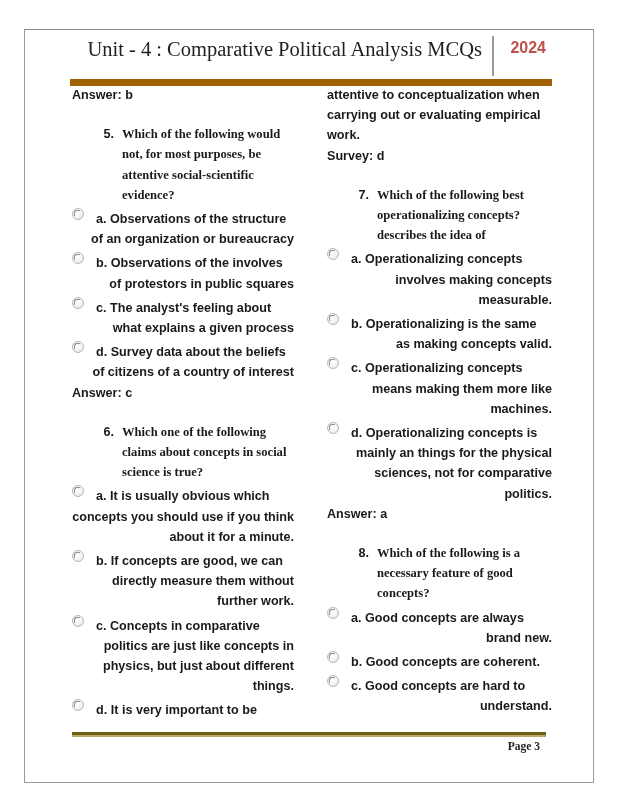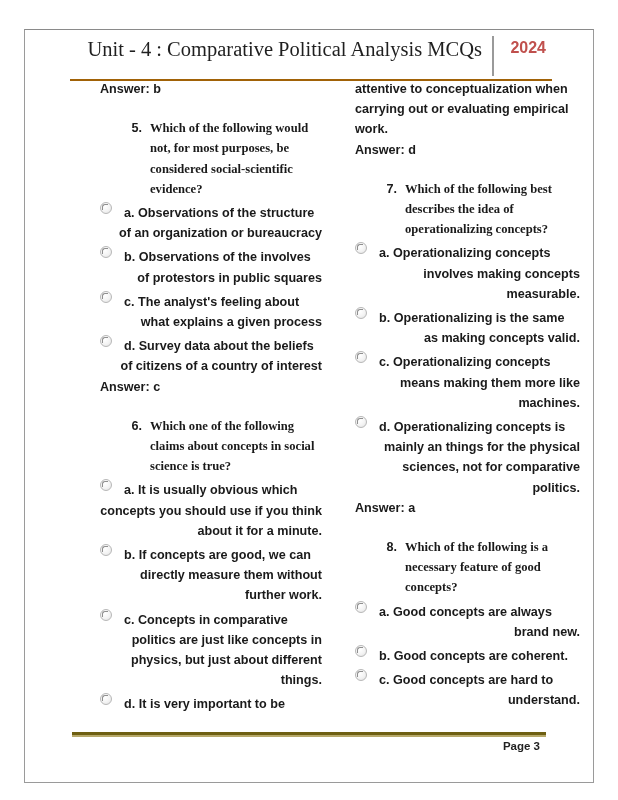--- a/index.html
+++ b/index.html
@@ -1,39 +1,39 @@
 <!DOCTYPE html>
 <html><head>
 <meta charset="utf-8">
 <style>
   html, body { margin: 0; padding: 0; background: #ffffff; }
   body { width: 618px; height: 800px; position: relative; overflow: hidden; font-family: "Liberation Sans", sans-serif; }
   .page { position: absolute; left: 24px; top: 29px; width: 568px; height: 752px; border: 1px solid #9a9a9a; border-top-color:#8a8a8a; background: #fff; }
-  .header { position: absolute; left: 70px; top: 34px; width: 482px; height: 45px; border-bottom: 2px solid #a16207; }
+  .header { position: absolute; left: 70px; top: 34px; width: 482px; height: 45px; border-bottom: 7px solid #a16207; }
   .header-title { position: absolute; right: 70px; top: 4px; font-family: "Liberation Serif", serif; font-size: 20.5px; color: #1f1f1f; letter-spacing: 0px; white-space: nowrap; }
   .header-sep { position: absolute; right: 58px; top: 2px; width: 2px; height: 40px; background: #9a9a9a; }
   .header-year { position: absolute; right: 6px; top: 5px; font-family: "Liberation Sans", sans-serif; font-weight: bold; font-size: 16px; color: #c0504d; }
 
-  .col { position: absolute; top: 79px; width: 222px; font-family: "Liberation Sans", sans-serif; font-weight: bold; font-size: 12.6px; color: #1a1a1a; line-height: 20.2px; margin-left: 28px; }
+  .col { position: absolute; top: 85px; width: 222px; font-family: "Liberation Sans", sans-serif; font-weight: bold; font-size: 12.6px; color: #1a1a1a; line-height: 20.2px; }
   .col-left { left: 72px; }
   .col-right { left: 327px; width: 225px; }
   .line { display: block; white-space: nowrap; }
   .answer { display: block; white-space: nowrap; }
   .q { display: block; margin-top: 19px; }
   .q .qrow { display: flex; }
   .q .qnum { width: 36px; text-align: right; padding-right: 8px; box-sizing: border-box; padding-left: 0; margin-left: 14px; flex: none; }
   .q .qtext { flex: 1; font-family: Liberation Serif, serif; }
   .opt { display: block; margin-top: 4px; }
   .opt .first { display: flex; align-items: flex-start; text-align: right; }
   .radio { width: 12px; height: 12px; border-radius: 50%; border: 1px solid #b8b8b8; background: radial-gradient(circle at 40% 35%, #ffffff 0%, #f3f3f3 55%, #dcdcdc 100%); box-sizing: border-box; margin-top: -1px; margin-right: 12px; flex: none; position: relative; }
   .radio::after { content: ""; position: absolute; left: 1px; top: 1px; width: 5px; height: 5px; border-top: 1px solid #8f8f8f; border-left: 1px solid #8f8f8f; border-radius: 50% 0 0 0; }
   .cont { display: block; text-align: right; }
 
   .footer-rule { position: absolute; left: 72px; top: 732px; width: 474px; height: 5px; background: linear-gradient(#6e5f12 0 60%, #b7a96a 60% 100%); }
-  .footer-page { position: absolute; right: 78px; top: 740px; font-family: Liberation Sans, sans-serif; font-size: 11.5px; color: #222; font-weight: bold; }
+  .footer-page { position: absolute; right: 78px; top: 740px; font-family: Liberation Serif, serif; font-size: 11.5px; color: #222; font-weight: bold; }
 </style>
 </head>
 <body>
 
 <div class="page"></div>
 
 <div class="header">
   <span class="header-title">Unit - 4 : Comparative Political Analysis MCQs</span>
   <span class="header-sep"></span>
   <span class="header-year">2024</span>
@@ -41,21 +41,21 @@
 
 <div class="col col-left">
   <span class="answer">Answer: b</span>
 
   <div class="q">
     <div class="qrow">
       <span class="qnum">5.</span>
       <span class="qtext">
         <span class="line">Which of the following would</span>
         <span class="line">not, for most purposes, be</span>
-        <span class="line">considered social-scientific</span>
+        <span class="line">attentive social-scientific</span>
         <span class="line">evidence?</span>
       </span>
     </div>
   </div>
 
   <div class="opt">
     <span class="first">
         <span class="radio"></span>
         <span class="line">a. Observations of the structure</span>
       </span>
@@ -125,29 +125,29 @@
         <span class="radio"></span>
         <span class="line">d. It is very important to be</span>
       </span>
   </div>
 </div>
 
 <div class="col col-right">
   <span class="line">attentive to conceptualization when</span>
   <span class="line">carrying out or evaluating empirical</span>
   <span class="line">work.</span>
-  <span class="answer">Answer: d</span>
+  <span class="answer">Survey: d</span>
 
   <div class="q">
     <div class="qrow">
       <span class="qnum">7.</span>
       <span class="qtext">
         <span class="line">Which of the following best</span>
+        <span class="line">operationalizing concepts?</span>
         <span class="line">describes the idea of</span>
-        <span class="line">operationalizing concepts?</span>
       </span>
     </div>
   </div>
 
   <div class="opt">
     <span class="first">
         <span class="radio"></span>
         <span class="line">a. Operationalizing concepts</span>
       </span>
     <span class="cont line">involves making concepts</span>

